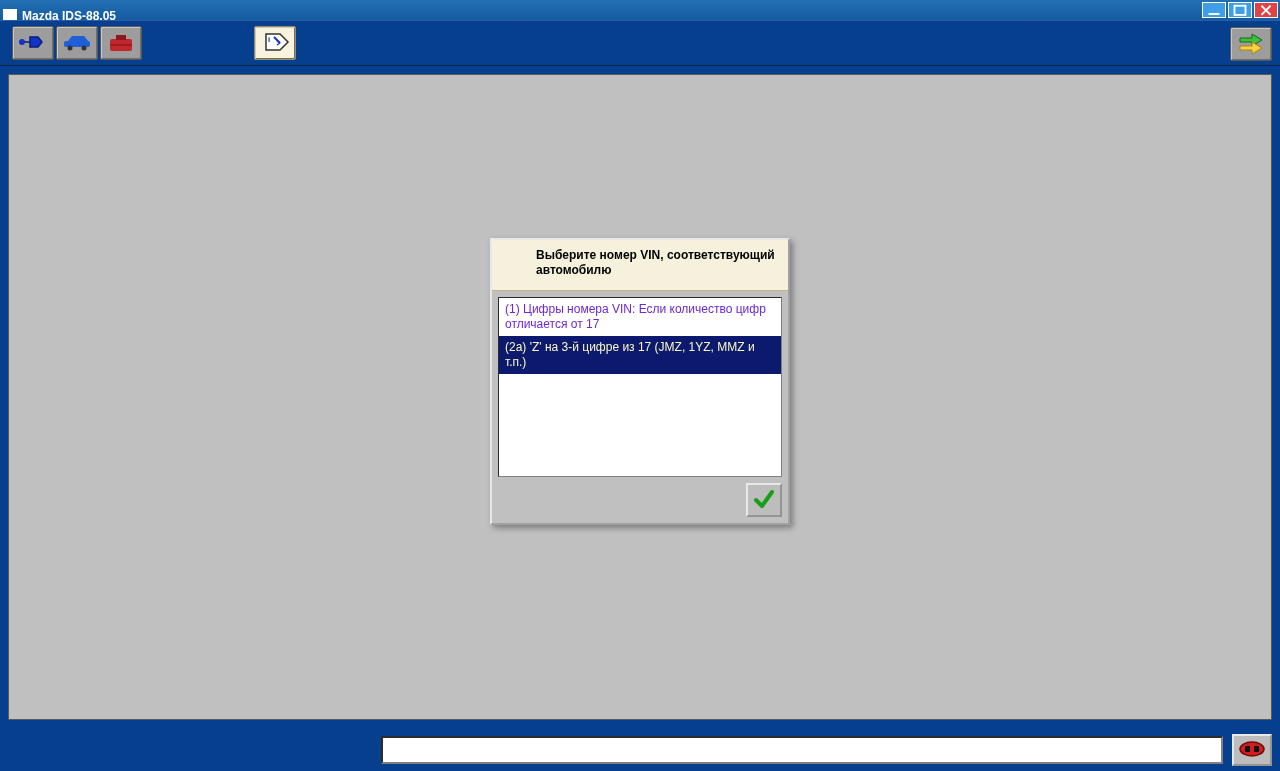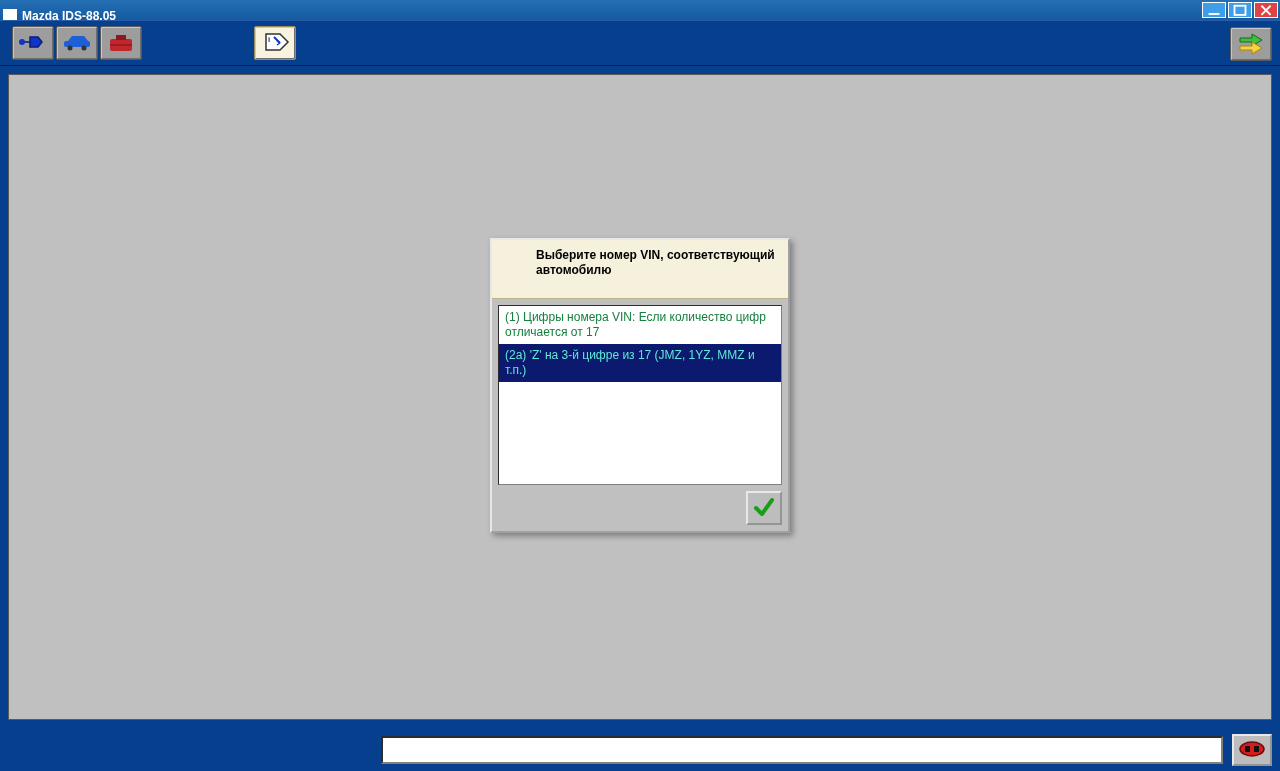--- a/index.html
+++ b/index.html
@@ -22,24 +22,24 @@
   .tb-btn svg { width:34px; height:26px; }
   .toolbar .spacer1 { width:100px;}
   .toolbar .right { position:absolute; right:8px; top:6px;}
   
   
   .main { position:absolute; left:0; top:66px; width:1280px; height:662px; background:#063f8d;}
   .canvas { position:absolute; left:8px; top:8px; width:1264px; height:646px; background:#c0c0c0; border:1px solid #5a5a5a;}
   
   
   .dialog { position:absolute; left:490px; top:238px; width:300px; background:#c0c0c0; border:2px solid #a0a0a0; box-shadow: 3px 3px 6px rgba(0,0,0,0.35); border-top-color:#e8e8e8; border-left-color:#e8e8e8;}
-  .dlg-header { background:#f5f1dc; padding:8px 10px 20px 44px; font-weight:bold; color:#000; border-bottom:1px solid #bdb48a; line-height:1.25;}
+  .dlg-header { background:#f5f1dc; padding:8px 10px 12px 44px; font-weight:bold; color:#000; border-bottom:1px solid #bdb48a; line-height:1.25;}
   .dlg-list { background:#fff; margin:6px; border:1px inset #808080; height:180px; overflow:hidden;}
-  .dlg-item { padding:4px 6px; color:#15803d; cursor:default; line-height:1.25;}
-  .dlg-item.selected { background:#0b1a6e; color:#5eead4;}
+  .dlg-item { padding:4px 6px; color:#6d28d9; cursor:default; line-height:1.25;}
+  .dlg-item.selected { background:#0b1a6e; color:#fef9c3;}
   .dlg-footer { display:flex; justify-content:flex-end; padding:0 6px 6px 6px;}
   .ok-btn { width:36px; height:34px; background:#bdbdbd; border:2px outset #e8e8e8; display:flex; align-items:center; justify-content:center;}
   
   
   .bottombar { position:absolute; left:0; bottom:0; width:1280px; height:43px; background:#063f8d; }
   .status-input { position:absolute; left:381px; top:8px; width:842px; height:28px; background:#fff; border:2px inset #808080;}
   .error-btn { position:absolute; right:8px; top:6px; width:40px; height:32px; background:#bdbdbd; border:2px outset #e8e8e8; display:flex; align-items:center; justify-content:center;}
   
 </style>
 </head>

